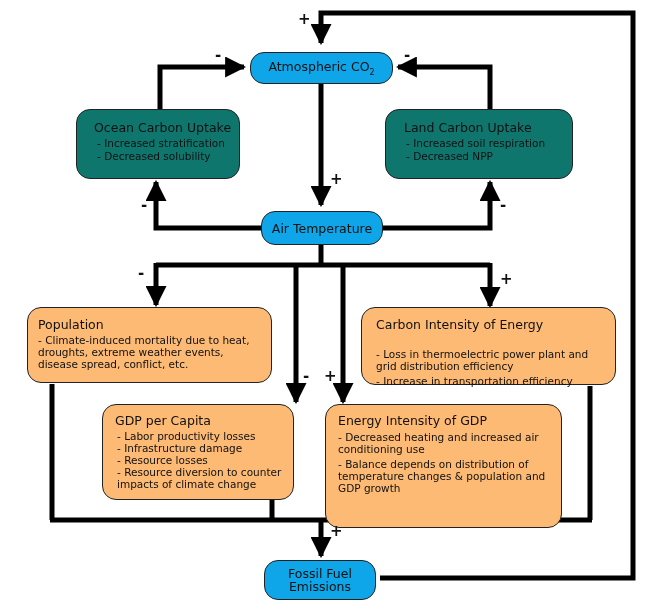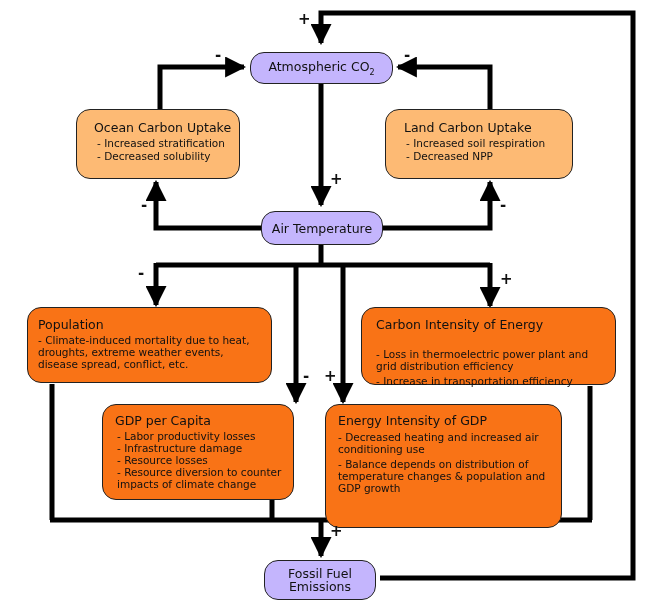--- a/index.html
+++ b/index.html
@@ -1,24 +1,24 @@
 <!DOCTYPE html>
 <html><head>
 <meta charset="utf-8">
 <style>
   html, body { margin: 0; padding: 0; background: #ffffff; }
   body { width: 648px; height: 610px; position: relative; overflow: hidden;
          font-family: "DejaVu Sans", sans-serif; color: #111; }
   #wires { position: absolute; left: 0; top: 0; }
   .node { position: absolute; box-sizing: border-box; border: 1.5px solid #222;
           border-radius: 14px; }
-  .gray { background: #c4b5fd; text-align: center; font-size: 12.5px;
+  .gray { background: #0ea5e9; text-align: center; font-size: 12.5px;
           display: flex; align-items: center; justify-content: center; }
-  .blue { background: #fdba74; }
-  .red  { background: #f97316; }
+  .blue { background: #0f766e; }
+  .red  { background: #fdba74; }
   .ttl  { font-size: 12.5px; line-height: 15px; }
   .itm  { font-size: 10.5px; line-height: 12px; }
   .sign { position: absolute; font-size: 15px; font-weight: bold; line-height: 15px; }
   sub { font-size: 8px; }
 </style>
 </head>
 <body>
 
 <svg id="wires" width="648" height="610" viewBox="0 0 648 610">
   <defs>

